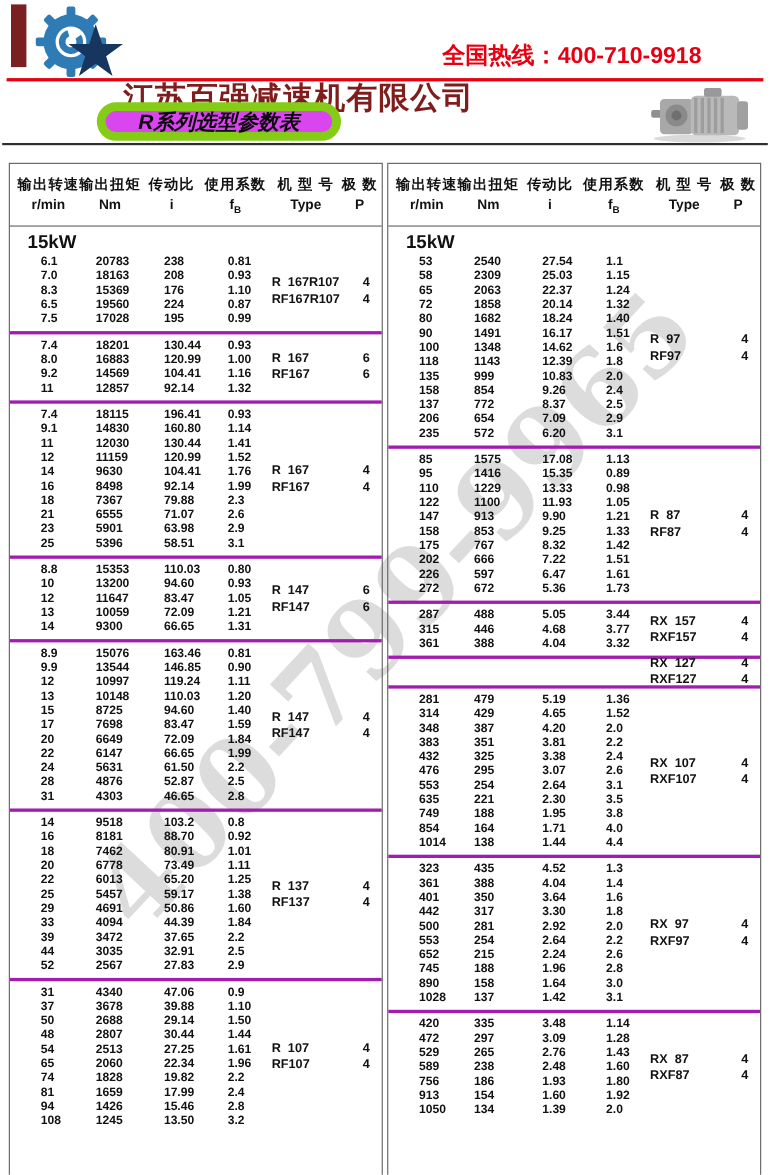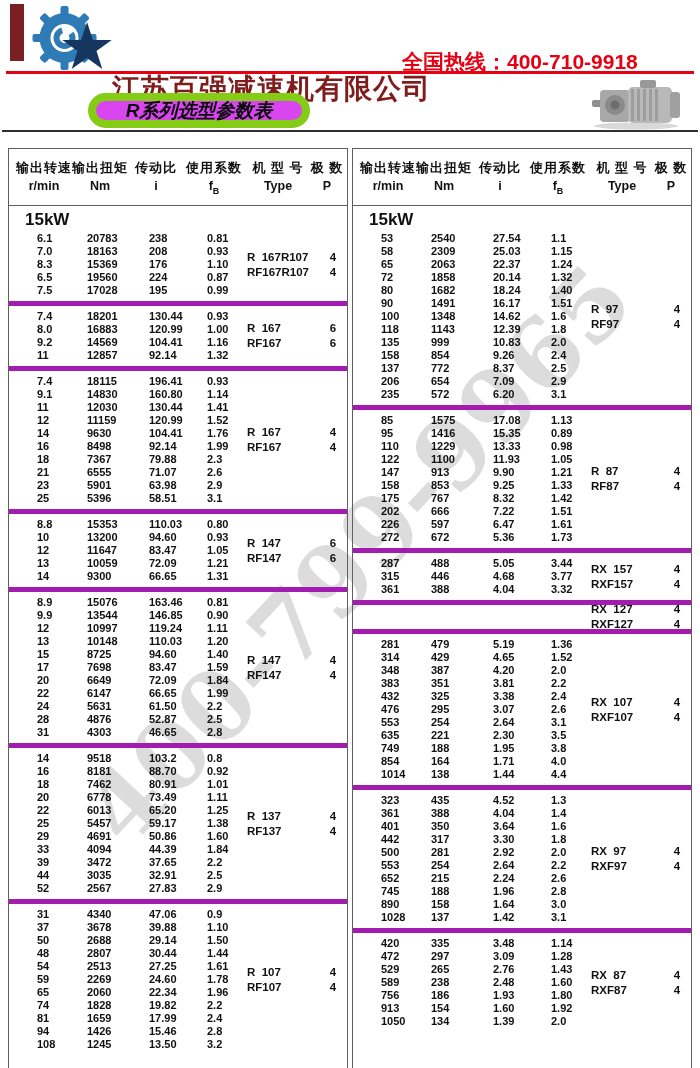--- a/index.html
+++ b/index.html
@@ -4,21 +4,21 @@
 <style>
   html,body{margin:0;padding:0;}
   body{
     width:700px;height:1068px;position:relative;background:#ffffff;
     font-family:"Liberation Sans",sans-serif;overflow:hidden;color:#111;
   }
   
   .maroon-bar{position:absolute;left:10px;top:4px;width:14px;height:57px;background:#7a2023;}
   .logo{position:absolute;left:30px;top:4px;width:84px;height:70px;}
   .company{position:absolute;left:112px;top:22px;font-size:28px;font-weight:700;letter-spacing:1px;color:#7f1d1d;white-space:nowrap;margin-top:48px;}
-  .hotline{position:absolute;left:402px;top:48px;font-size:21px;font-weight:700;color:#e60012;white-space:nowrap;}
+  .hotline{position:absolute;left:402px;top:36px;font-size:21px;font-weight:700;color:#e60012;white-space:nowrap;}
   .red-line{position:absolute;left:6px;top:71px;width:688px;height:3px;background:#e60012;}
   .badge{position:absolute;left:88px;top:93px;width:222px;height:35px;border:8px solid #84cc16;border-radius:18px;
          display:flex;align-items:center;justify-content:center;font-size:19px;font-weight:700;font-style:italic;
          color:#0a0a0a;box-sizing:border-box;background:#d946ef;}
   .product{position:absolute;left:584px;top:78px;width:104px;height:52px;}
   .divider{position:absolute;left:2px;top:130px;width:696px;height:2px;background:#2f2f2f;}
   
   .watermark{position:absolute;left:358px;top:555px;transform:translate(-50%,-50%) rotate(-47deg);
     font-family:"DejaVu Serif",serif;font-size:96px;font-weight:700;white-space:nowrap;
     color:rgba(140,140,140,0.30);text-shadow:2px 2px 1px rgba(255,255,255,0.95);z-index:1;pointer-events:none;}
@@ -27,21 +27,21 @@
          box-sizing:border-box;z-index:2;background:transparent;}
   #panel-left{left:8px;}
   #panel-right{left:352px;}
   .panel-head{height:56px;border-bottom:1px solid #5f5f5f;position:relative;}
   .col-head{position:absolute;top:0;text-align:center;font-weight:700;}
   .col-head .cn{display:block;font-size:13px;margin-top:10px;letter-spacing:1px;white-space:nowrap;}
   .col-head .unit{display:block;font-size:12.5px;margin-top:2px;}
   .col-head sub{font-size:9px;}
   .section-label{font-size:17px;font-weight:700;padding:4px 0 0 16px;height:22px;box-sizing:border-box;}
   .block{position:relative;padding:4px 0;}
-  .block + .block{border-top:5px solid #a21caf;}
+  .block + .block{border-top:3px solid #a21caf;}
   .block.pad-lg{padding:12px 0;}
   .row{display:grid;grid-template-columns:50px 62px 58px 50px;padding-left:28px;height:13px;line-height:13px;
        font-size:11px;font-weight:700;}
   .typecol{position:absolute;left:238px;top:50%;transform:translateY(-50%);font-size:11.5px;font-weight:700;
            white-space:pre;line-height:15px;}
   .polescol{position:absolute;left:316px;top:50%;transform:translateY(-50%);width:16px;text-align:center;
             font-size:11.5px;font-weight:700;line-height:15px;}
 </style>
 </head>
 <body>
@@ -460,26 +460,20 @@
         <span>30.44</span>
         <span>1.44</span>
       </div>
       <div class="row">
         <span>54</span>
         <span>2513</span>
         <span>27.25</span>
         <span>1.61</span>
       </div>
       <div class="row">
-        <span>59</span>
-        <span>2269</span>
-        <span>24.60</span>
-        <span>1.78</span>
-      </div>
-      <div class="row">
         <span>65</span>
         <span>2060</span>
         <span>22.34</span>
         <span>1.96</span>
       </div>
       <div class="row">
         <span>74</span>
         <span>1828</span>
         <span>19.82</span>
         <span>2.2</span>

